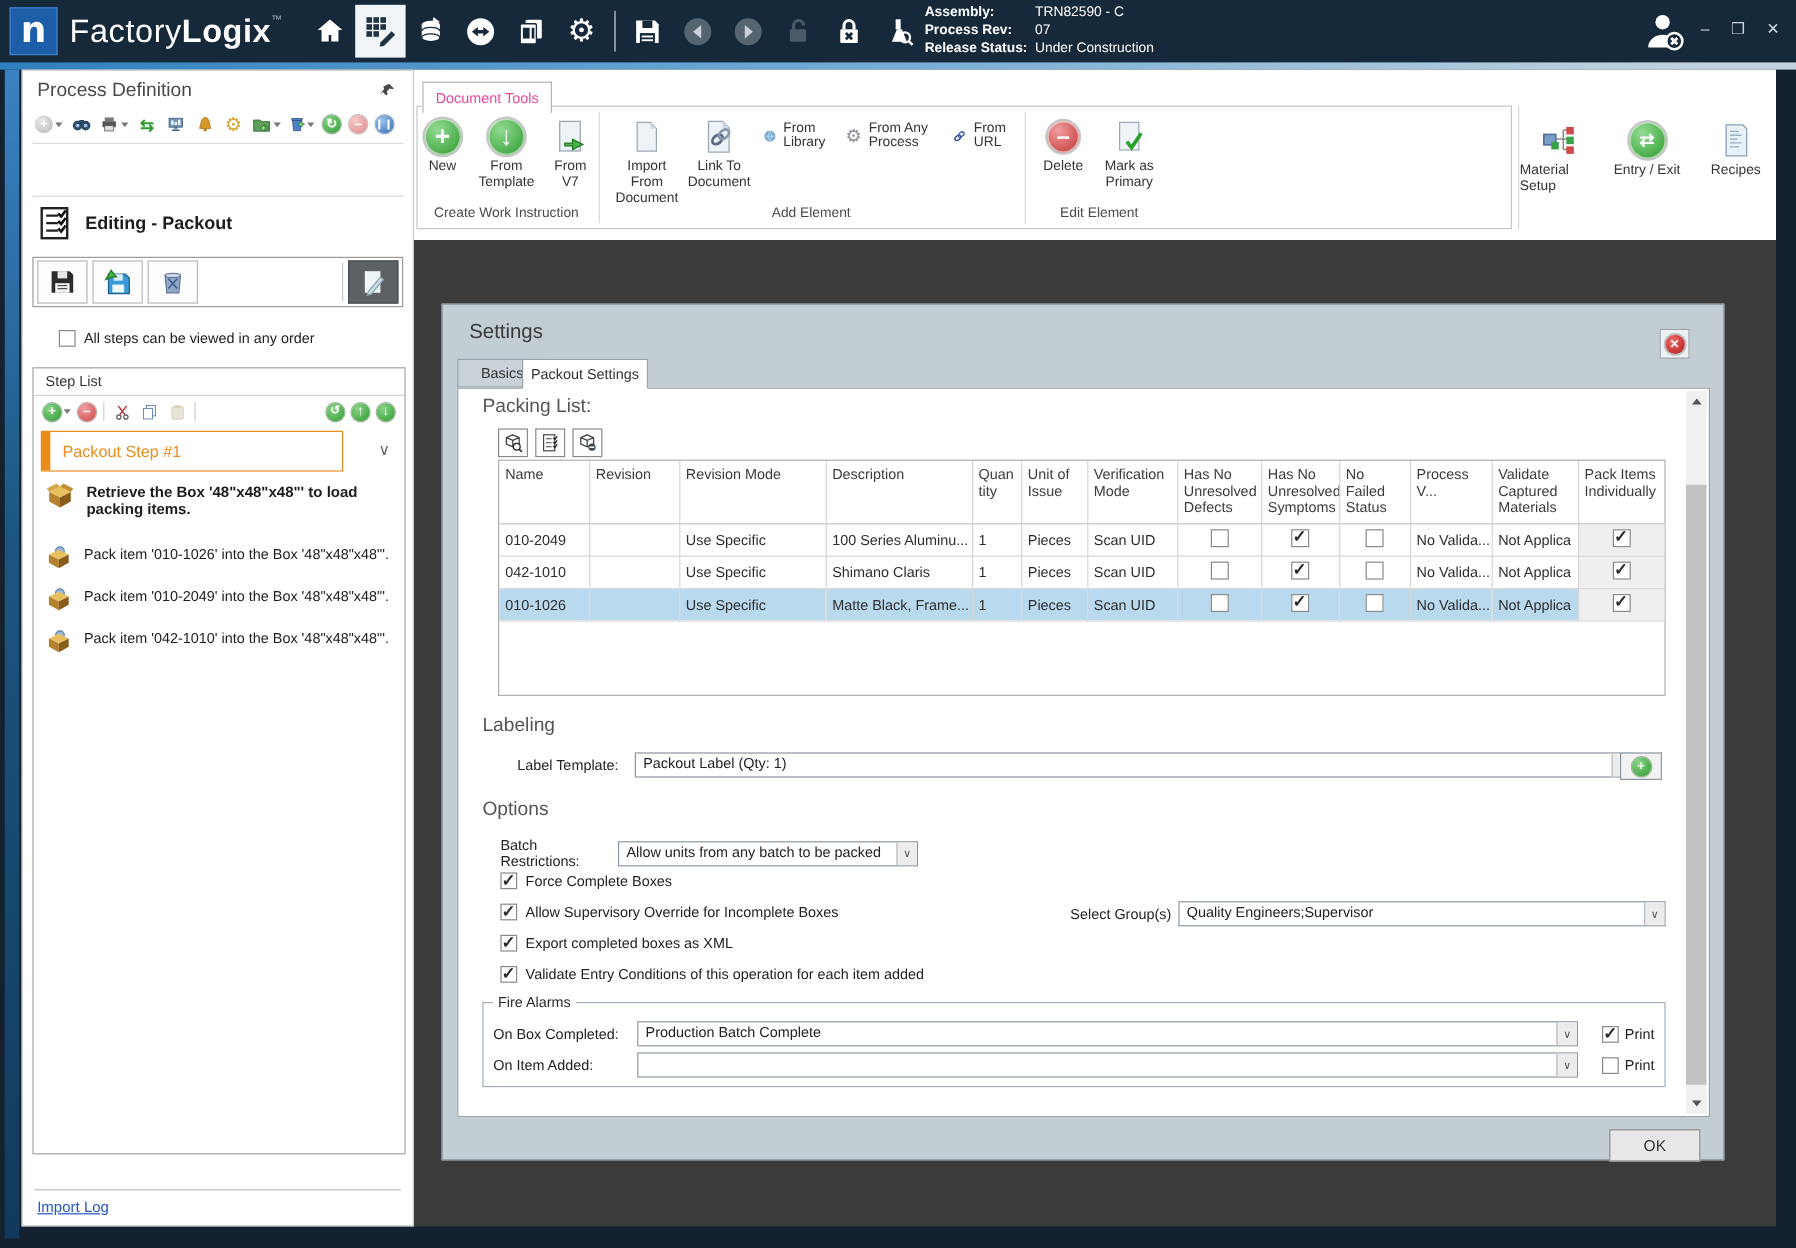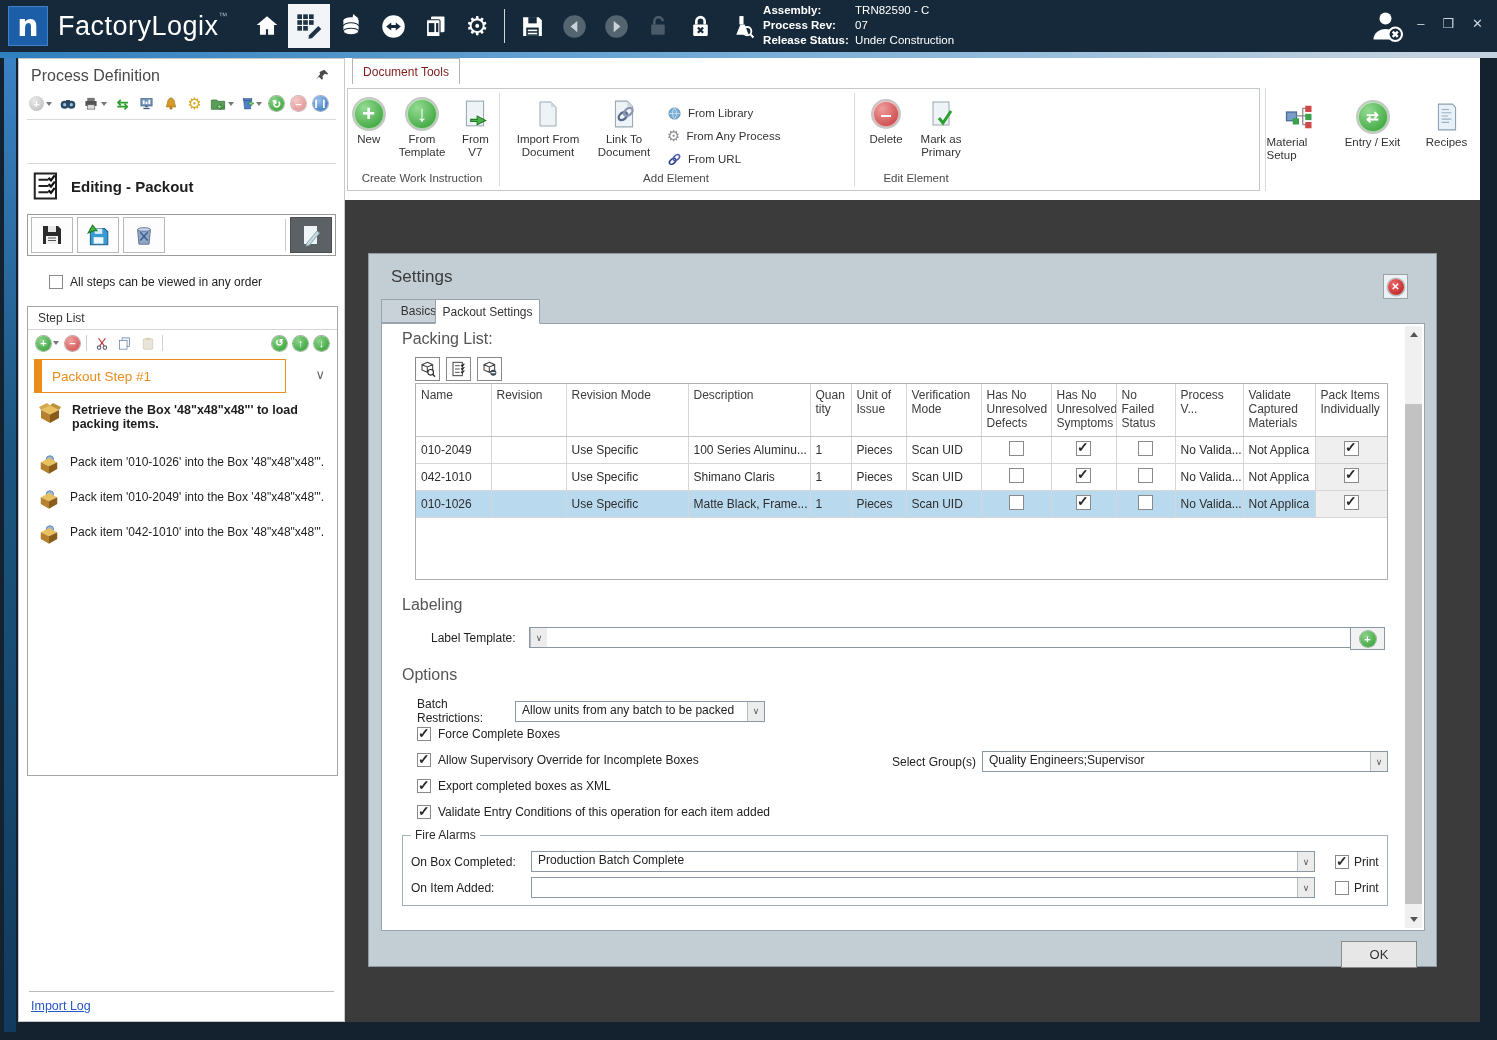--- a/index.html
+++ b/index.html
@@ -8,21 +8,21 @@
        -webkit-font-smoothing:antialiased;color:#222}
   .abs{position:absolute}
   svg{display:block}
 
   
   #titlebar{left:0;top:0;width:1497px;height:52px;background:#16293a;display:flex;align-items:center}
   #logo-sq{width:38px;height:38px;background:#1c5fa8;border:1px solid #3e82c8;margin-left:8px;
            display:flex;align-items:center;justify-content:center}
   #logo-sq span{color:#fff;font-size:30px;font-weight:bold;line-height:30px;font-family:"DejaVu Sans",sans-serif}
   #prodname{color:#fff;font-size:27px;font-weight:300;margin-left:10px;letter-spacing:.5px}
-  #prodname b{font-weight:400}
+  #prodname b{font-weight:700}
   .tm{color:#9fb2c1;font-size:9px;vertical-align:top}
   .tb-ic{width:42px;height:44px;display:flex;align-items:center;justify-content:center}
   .tb-ic.active{background:#f2f5f7}
   .tb-sep{width:1px;height:34px;background:#cfd8df;margin:0 6px}
   #tb-info{font-size:11.5px;line-height:15px;color:#fff;align-self:flex-start;margin-top:3px}
   #tb-info .row{display:flex}
   #tb-info .lbl{font-weight:bold;width:92px}
   #winctl{position:absolute;right:14px;top:16px;display:flex;gap:18px;color:#cdd6dd;font-size:13px}
   #user-area{position:absolute;right:92px;top:8px}
 
@@ -58,56 +58,56 @@
      box-sizing:border-box;display:flex;align-items:center;padding:0 3px;gap:4px}
   .edbtn{width:40px;height:34px;border:1px solid #b8b8b8;display:flex;align-items:center;justify-content:center;background:#fdfdfd}
   .edsep{width:1px;height:32px;background:#c9c9c9;margin-left:auto}
   .edbtn.dark{background:#5c6165;border-color:#4a4e52}
   #anyorder{position:absolute;left:30px;top:216px;display:flex;align-items:center;gap:7px;font-size:12px;color:#222}
 
   .cb{width:14px;height:14px;border:1px solid #8a8a8a;background:#fff;box-sizing:border-box;position:relative;flex:none}
   .cb.checked:after{content:"✓";position:absolute;left:0px;top:-3px;font-size:14px;color:#2b2b2b;font-weight:bold}
 
   
-  #steplist{position:absolute;left:8px;top:247px;width:311px;height:470px;border:1px solid #a5a5a5;box-sizing:border-box;background:#fff}
+  #steplist{position:absolute;left:8px;top:247px;width:311px;height:656px;border:1px solid #a5a5a5;box-sizing:border-box;background:#fff}
   #sl-head{height:22px;border-bottom:1px solid #d4d4d4;font-size:12px;color:#333;display:flex;align-items:center;padding-left:10px}
   #sl-tools{height:26px;display:flex;align-items:center;gap:6px;padding:0 8px}
   .vsep{width:1px;height:16px;background:#d0d0d0}
   #sl-right{margin-left:auto;display:flex;gap:6px}
   #active-step{position:absolute;left:6px;top:52px;width:252px;height:34px;border:1px solid #ea8c1c;
      background:#fff;display:flex;align-items:center;box-sizing:border-box}
   #active-step .bar{width:7px;height:100%;background:#ea8c1c}
   #active-step .t{color:#ea8c1c;font-size:13.5px;margin-left:10px;white-space:nowrap}
   #step-chevron{position:absolute;right:12px;top:60px;color:#666;font-size:13px}
   .stepitem{position:absolute;left:10px;display:flex;gap:10px;width:288px;font-size:12px;color:#1d1d1d;align-items:flex-start}
   .stepitem.bold{font-weight:bold;font-size:12.5px}
   .stepitem .ic{flex:none;margin-top:-2px}
 
   #sb-bottom-hr{position:absolute;left:10px;right:10px;top:932px;height:1px;background:#bbb}
   #import-log{position:absolute;left:12px;top:940px;font-size:12.5px;color:#2456c8;text-decoration:underline;cursor:pointer}
 
   
   #ribbonarea{left:345px;top:58px;width:1135px;height:142px;background:#fff}
-  #doc-tab{position:absolute;left:7px;top:0;width:106px;height:25px;border:1px solid #b5b5b5;border-bottom:none;
-     background:#fff;font-size:12px;color:#7f1d1d;display:flex;align-items:center;justify-content:center;z-index:3}
+  #doc-tab{position:absolute;left:7px;top:10px;width:106px;height:25px;border:1px solid #b5b5b5;border-bottom:none;
+     background:#fff;font-size:12px;color:#ec4899;display:flex;align-items:center;justify-content:center;z-index:3}
   #ribbonbox{position:absolute;left:2px;top:30px;width:913px;height:103px;border:1px solid #c2c8cc;background:#fff;box-sizing:border-box}
   .rgroup{position:absolute;top:0;bottom:0;display:flex;flex-direction:column}
   .rbtns{flex:1;display:flex;align-items:flex-start;justify-content:center;gap:4px;padding-top:6px}
   .rlabel{height:18px;font-size:11.5px;color:#4a4a4a;text-align:center}
   .bigbtn{display:flex;flex-direction:column;align-items:center;width:78px;cursor:pointer}
   .bigbtn .ig{height:38px;display:flex;align-items:center;justify-content:center}
   .bigbtn .tx{font-size:11.5px;color:#333;text-align:center;line-height:13px}
   .ball{border-radius:50%;display:flex;align-items:center;justify-content:center;color:#fff;font-weight:bold;
         box-shadow:0 0 0 2px #c6c6c6, inset 0 0 0 1px rgba(255,255,255,.5)}
   .ball.green{background:radial-gradient(circle at 35% 30%,#93db93,#2a9a2a)}
   .ball.red{background:radial-gradient(circle at 35% 30%,#f09d9d,#c23333)}
   .b30{width:30px;height:30px;font-size:22px}
   .b26{width:26px;height:26px;font-size:20px}
   .rsep{position:absolute;top:4px;bottom:4px;width:1px;background:#d8d8d8}
-  .menu3{display:flex;flex-direction:column;justify-content:center;gap:3px;padding-top:8px}
+  .menu3{display:flex;flex-direction:row;justify-content:center;gap:3px;padding-top:8px}
   .mitem{display:flex;align-items:center;gap:6px;font-size:11.5px;color:#333;height:20px;cursor:pointer}
   #ribbon-right{position:absolute;left:920px;top:30px;width:213px;height:103px;border-left:1px solid #d8d8d8}
   #ribbon-right .rbtns{padding-top:10px;gap:10px}
   .bigbtn.narrow{width:64px}
 
   
   #canvas{left:345px;top:200px;width:1135px;height:822px;background:#3b3b3b}
   #dialog{left:368px;top:253px;width:1069px;height:714px;background:#c3cdd4;border:1px solid #8d99a3;box-sizing:border-box}
   #dlg-title{position:absolute;left:22px;top:13px;font-size:17px;color:#3a3a3a;font-weight:400}
   #dlg-close{position:absolute;left:1014px;top:20px;width:23px;height:23px;border:1px solid #9aa3aa;background:#eef1f3;
@@ -757,20 +757,21 @@
               <td class="greycol chk"><span class="cb checked"></span></td>
             </tr>
           </tbody>
       </table>
     </div>
 
     <div class="h16" id="lab-head">Labeling</div>
     <div class="frow" style="left:49px;top:303px;width:930px">
       <span style="width:98px">Label Template:</span>
       <div class="combo" style="flex:1">
+        <span class="val">Packout Label (Qty: 1)</span>
           <span class="arr">∨</span>
       </div>
     </div>
     <div id="addlbl-btn">
         <span class="dot green" style="width:16px;height:16px">+</span>
       </div>
 
     <div class="h16" id="opt-head">Options</div>
     <div class="frow" style="left:35px;top:373px">
       <span style="width:98px">Batch Restrictions:</span>

